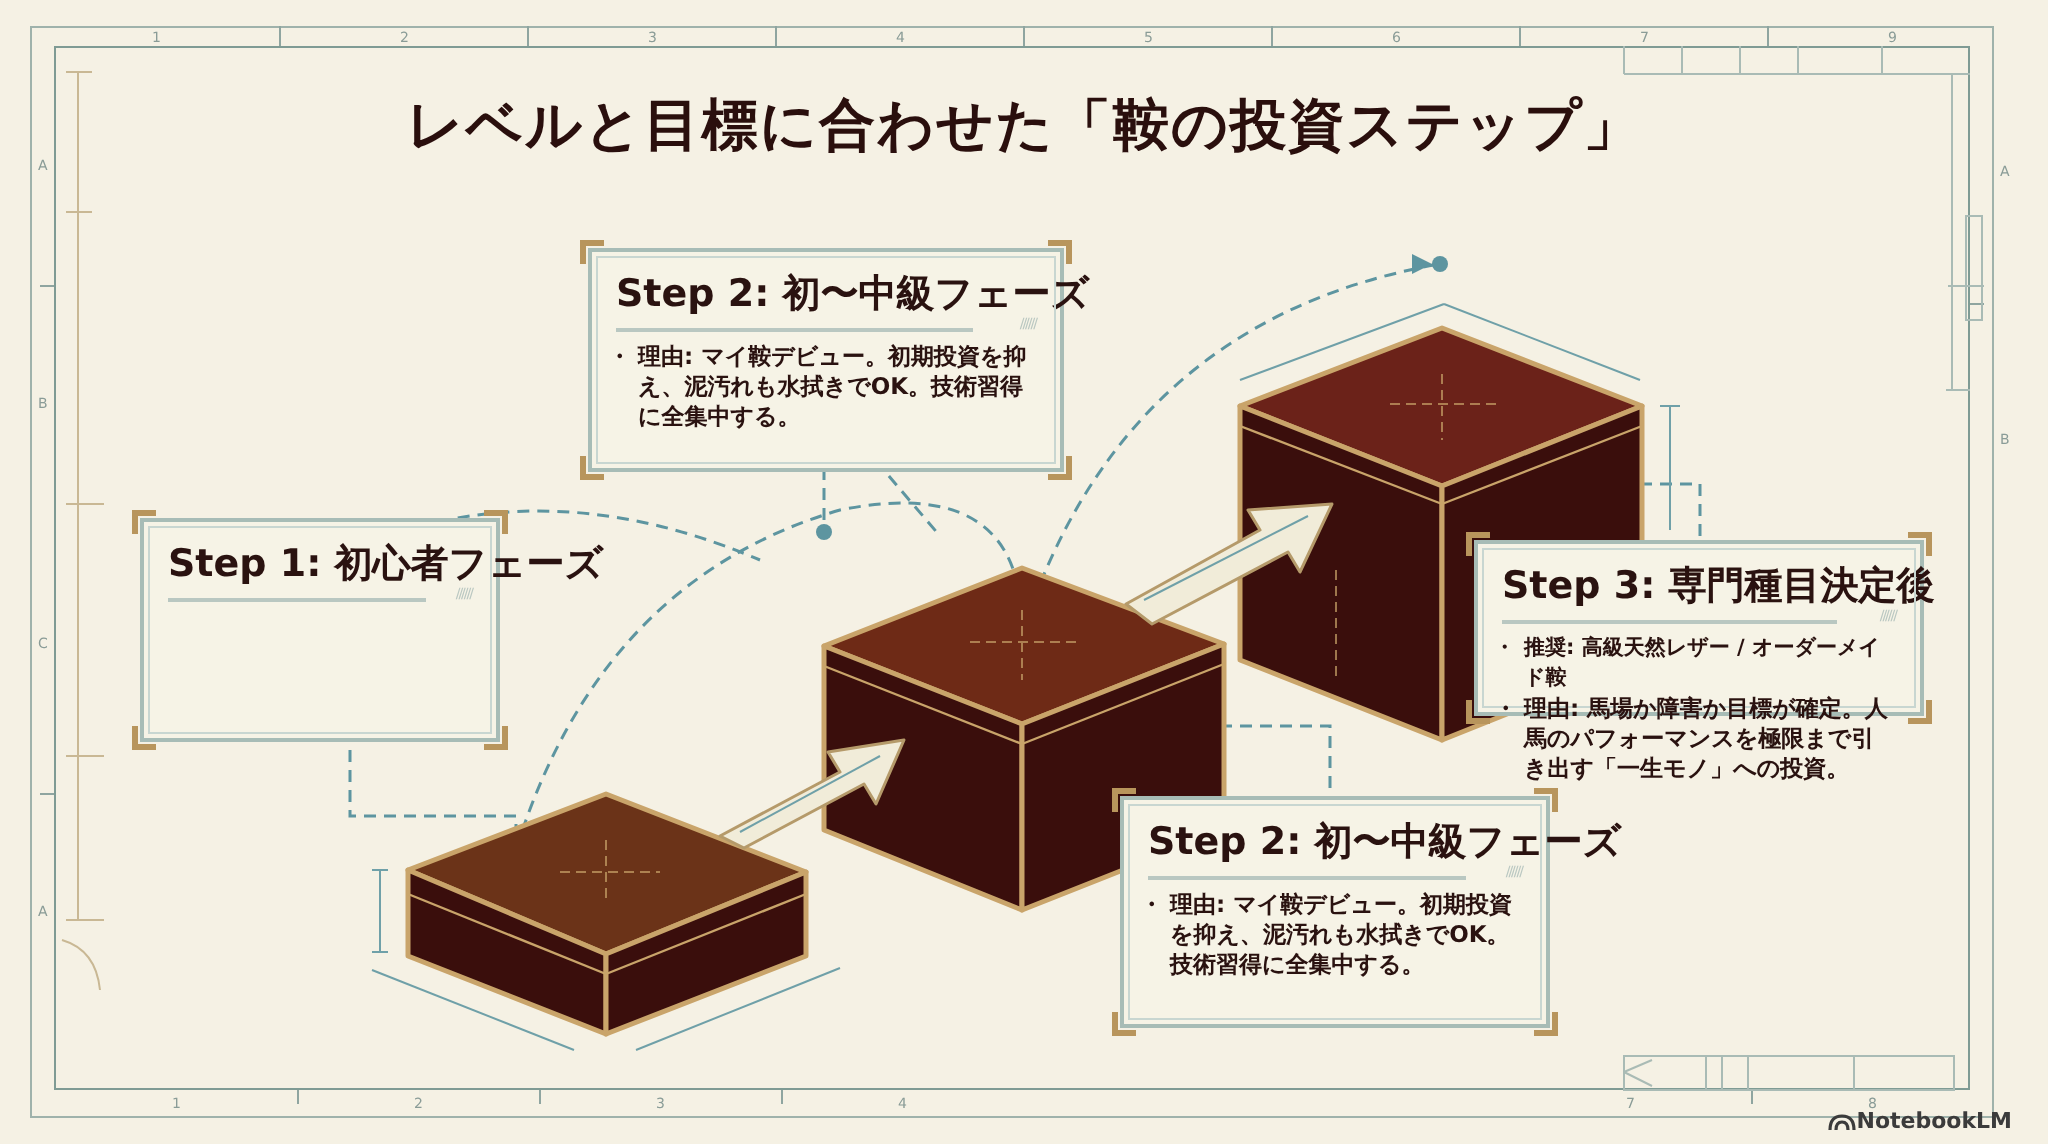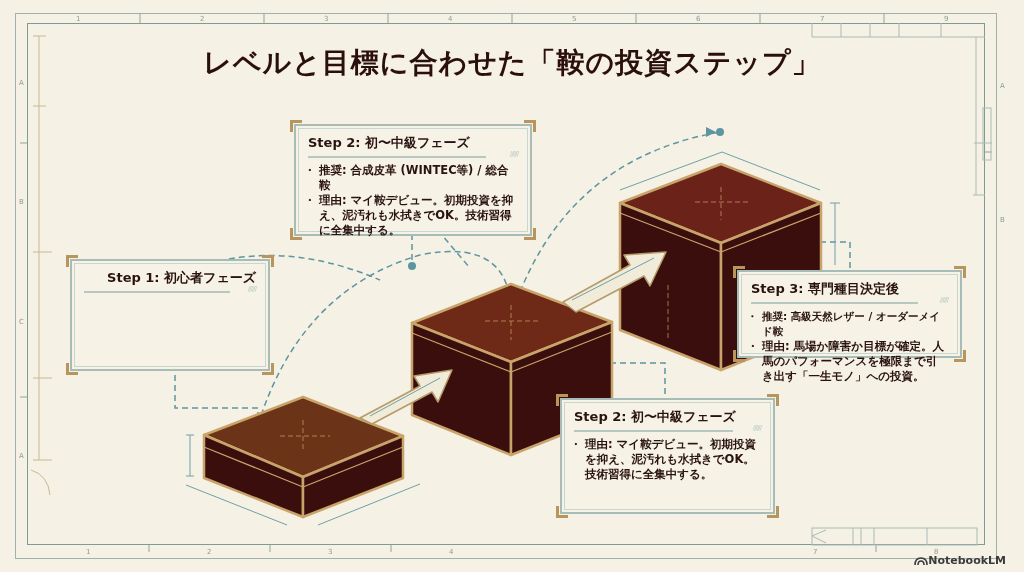--- a/index.html
+++ b/index.html
@@ -38,21 +38,21 @@
   }
   .callout .corner {
     position: absolute; width: 12px; height: 12px;
     border-color: #b8955c; border-style: solid;
   }
   .corner.tl { left: -6px; top: -6px; border-width: 3px 0 0 3px; }
   .corner.tr { right: -6px; top: -6px; border-width: 3px 3px 0 0; }
   .corner.bl { left: -6px; bottom: -6px; border-width: 0 0 3px 3px; }
   .corner.br { right: -6px; bottom: -6px; border-width: 0 3px 3px 0; }
   .callout h3 {
-    font-size: 13px; font-weight: bold; color: #2a1210; margin-bottom: 4px;
+    font-size: 19px; font-weight: bold; color: #2a1210; margin-bottom: 4px;
     white-space: nowrap;
   }
   .callout .rule {
     height: 2px; background: linear-gradient(90deg,#b9c7c1 0%,#b9c7c1 85%,transparent 85%);
     margin-bottom: 5px; position: relative;
   }
   .callout .rule::after {
     content: "//////"; position: absolute; right: 0; top: -6px;
     font-size: 7px; color: #b9c7c1; letter-spacing: -1px;
   }
@@ -227,38 +227,37 @@
   <g stroke="#b59a6a" stroke-width="1.5" stroke-linejoin="round">
     <polygon points="563,302 630,265 624,255 666,252 650,286 644,276 576,312" fill="#f1ecd9"></polygon>
     <line x1="572" y1="300" x2="654" y2="258" stroke="#6fa0a8" stroke-width="1"></line>
   </g>
 
   <polygon points="706,127 716,132 706,137" fill="#5d95a0"></polygon>
 </svg>
 
 <div class="title">レベルと目標に合わせた「鞍の投資ステップ」</div>
 
-<div class="callout" style="left:70px;top:259px;width:200px;height:112px;text-align:right;">
+<div class="callout" style="left:70px;top:259px;width:180px;height:112px;text-align:right;">
   <span class="corner tl"></span>
     <span class="corner tr"></span>
     <span class="corner bl"></span>
     <span class="corner br"></span>
   <h3>Step 1: 初心者フェーズ</h3>
   <div class="rule"></div>
 </div>
 
 <div class="callout" style="left:294px;top:124px;width:238px;height:112px;">
   <span class="corner tl"></span>
     <span class="corner tr"></span>
     <span class="corner bl"></span>
     <span class="corner br"></span>
   <h3>Step 2: 初〜中級フェーズ</h3>
   <div class="rule"></div>
   <ul>
-    <li>推奨: 合成皮革 (WINTEC等) / 総合鞍</li>
     <li>理由: マイ鞍デビュー。初期投資を抑え、泥汚れも水拭きでOK。技術習得に全集中する。</li>
   </ul>
 </div>
 
 <div class="callout" style="left:737px;top:270px;width:225px;height:88px;">
   <span class="corner tl"></span>
     <span class="corner tr"></span>
     <span class="corner bl"></span>
     <span class="corner br"></span>
   <h3>Step 3: 専門種目決定後</h3>

